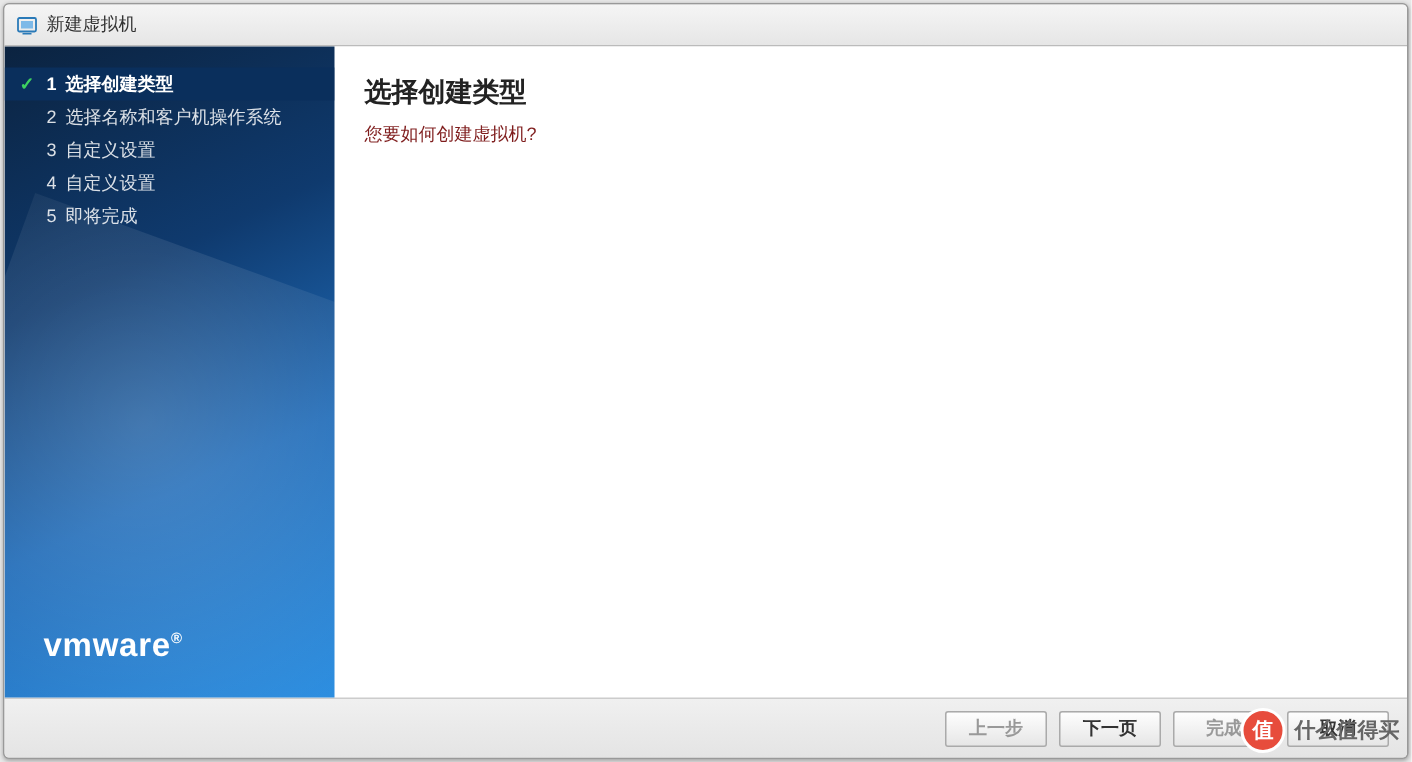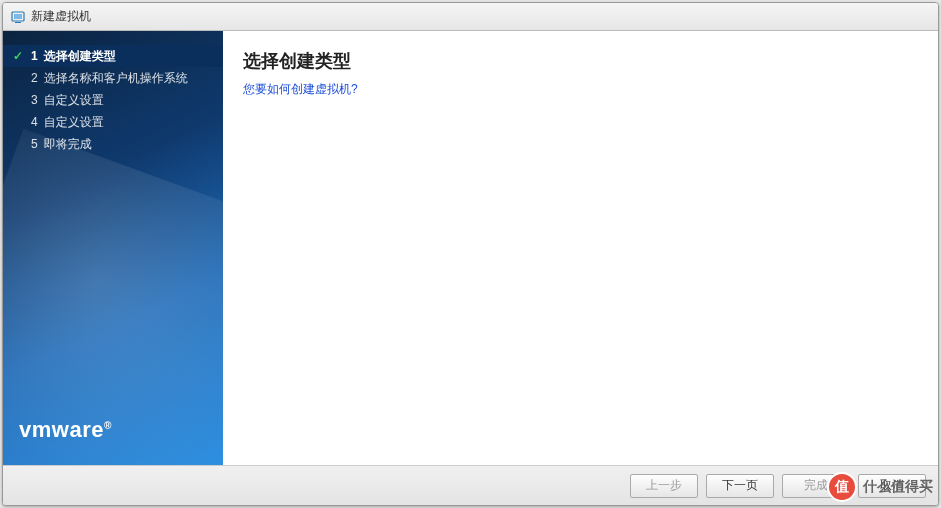--- a/index.html
+++ b/index.html
@@ -77,21 +77,21 @@
     .step .check {
       width: 14px;
       display: inline-flex;
       justify-content: center;
       color: #3dd160;
       font-weight: bold;
     }
     .step:not(.active) .check { color: transparent; }
     .vmware-logo {
       position: absolute;
-      left: 16px;
+      left: 26px;
       bottom: 22px;
       color: #fff;
       font-size: 22px;
       font-weight: bold;
       letter-spacing: 0.5px;
       z-index: 2;
     }
     .vmware-logo .r {
       font-size: 10px;
       vertical-align: super;
@@ -103,21 +103,21 @@
       flex-direction: column;
     }
     .main h2 {
       font-size: 18px;
       color: #222;
       font-weight: bold;
       margin-bottom: 8px;
     }
     .main .subtitle {
       font-size: 12px;
-      color: #1d4ed8;
+      color: #7f1d1d;
       margin-bottom: 18px;
     }
     .two-col {
       display: flex;
       gap: 18px;
       flex: 1;
     }
     .options-list {
       width: 310px;
       height: 290px;
@@ -157,20 +157,21 @@
     .btn {
       min-width: 68px;
       height: 24px;
       background: linear-gradient(#fefefe, #e6e6e6);
       border: 1px solid #aaa;
       border-radius: 2px;
       font-size: 12px;
       color: #333;
       cursor: pointer;
       padding: 0 0;
+      font-weight: bold;
     }
     .btn:disabled {
       color: #999;
       cursor: default;
     }
     .watermark {
       position: absolute;
       right: 8px;
       bottom: 6px;
       display: flex;

